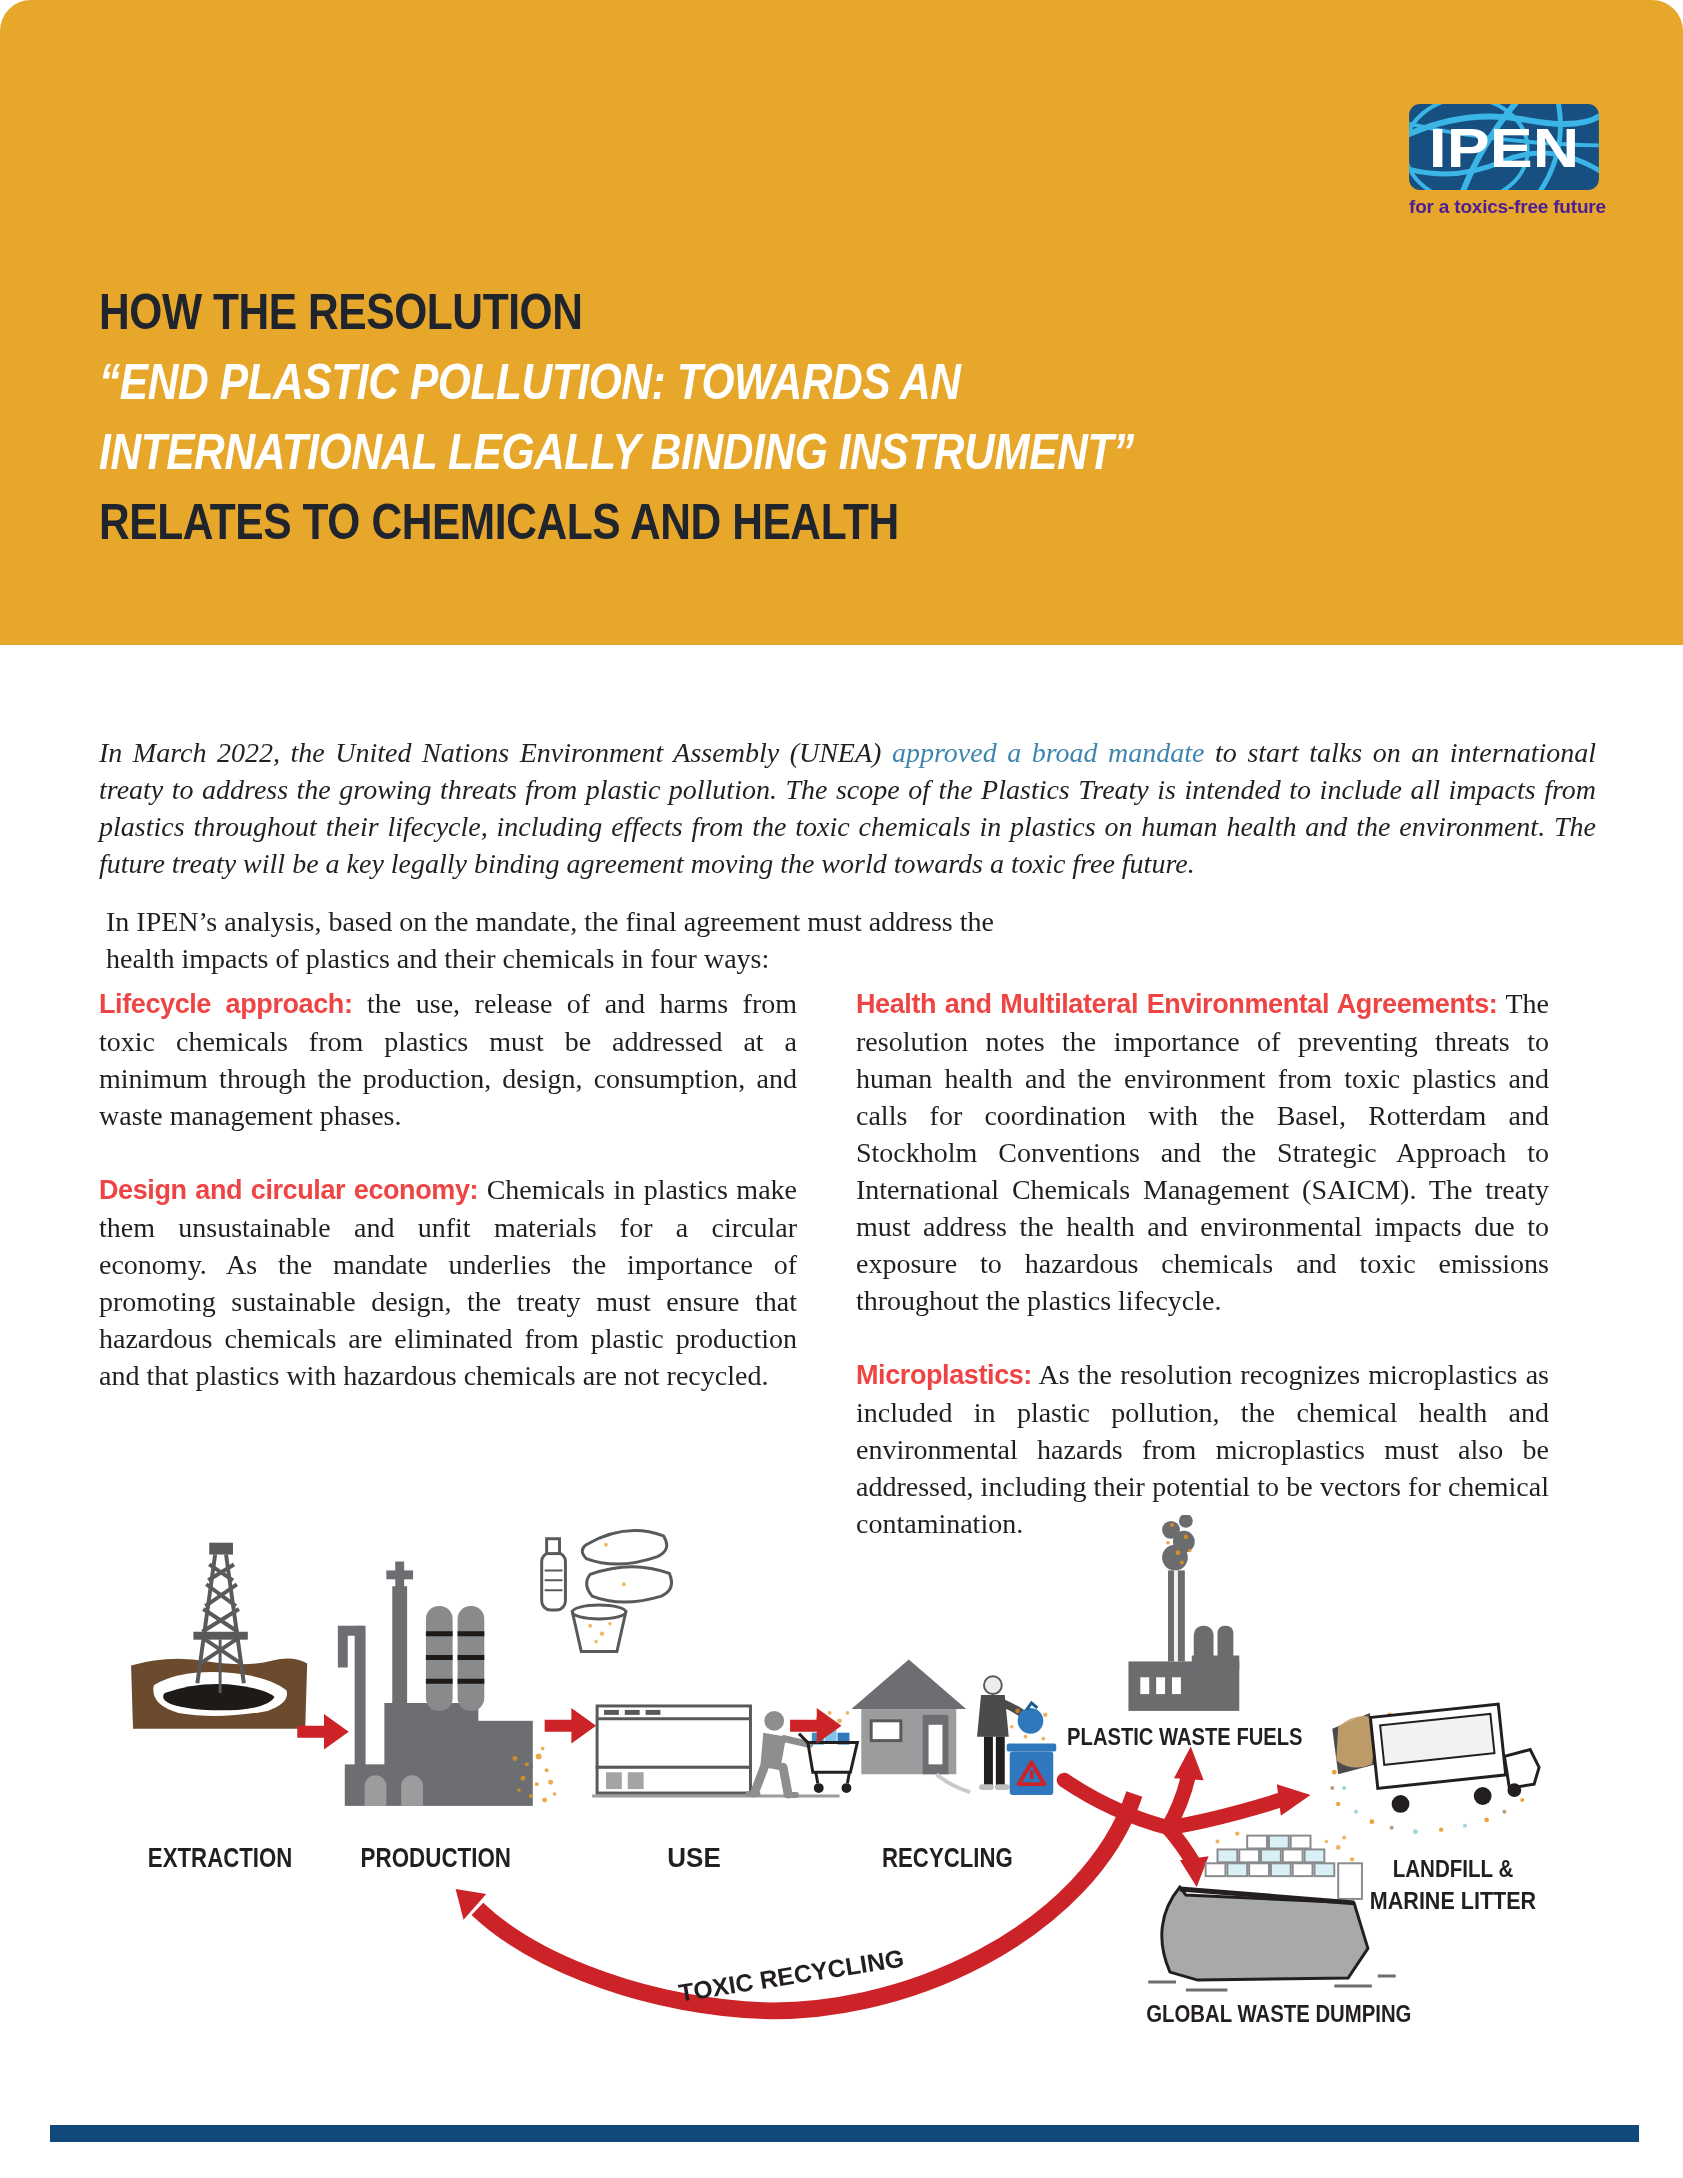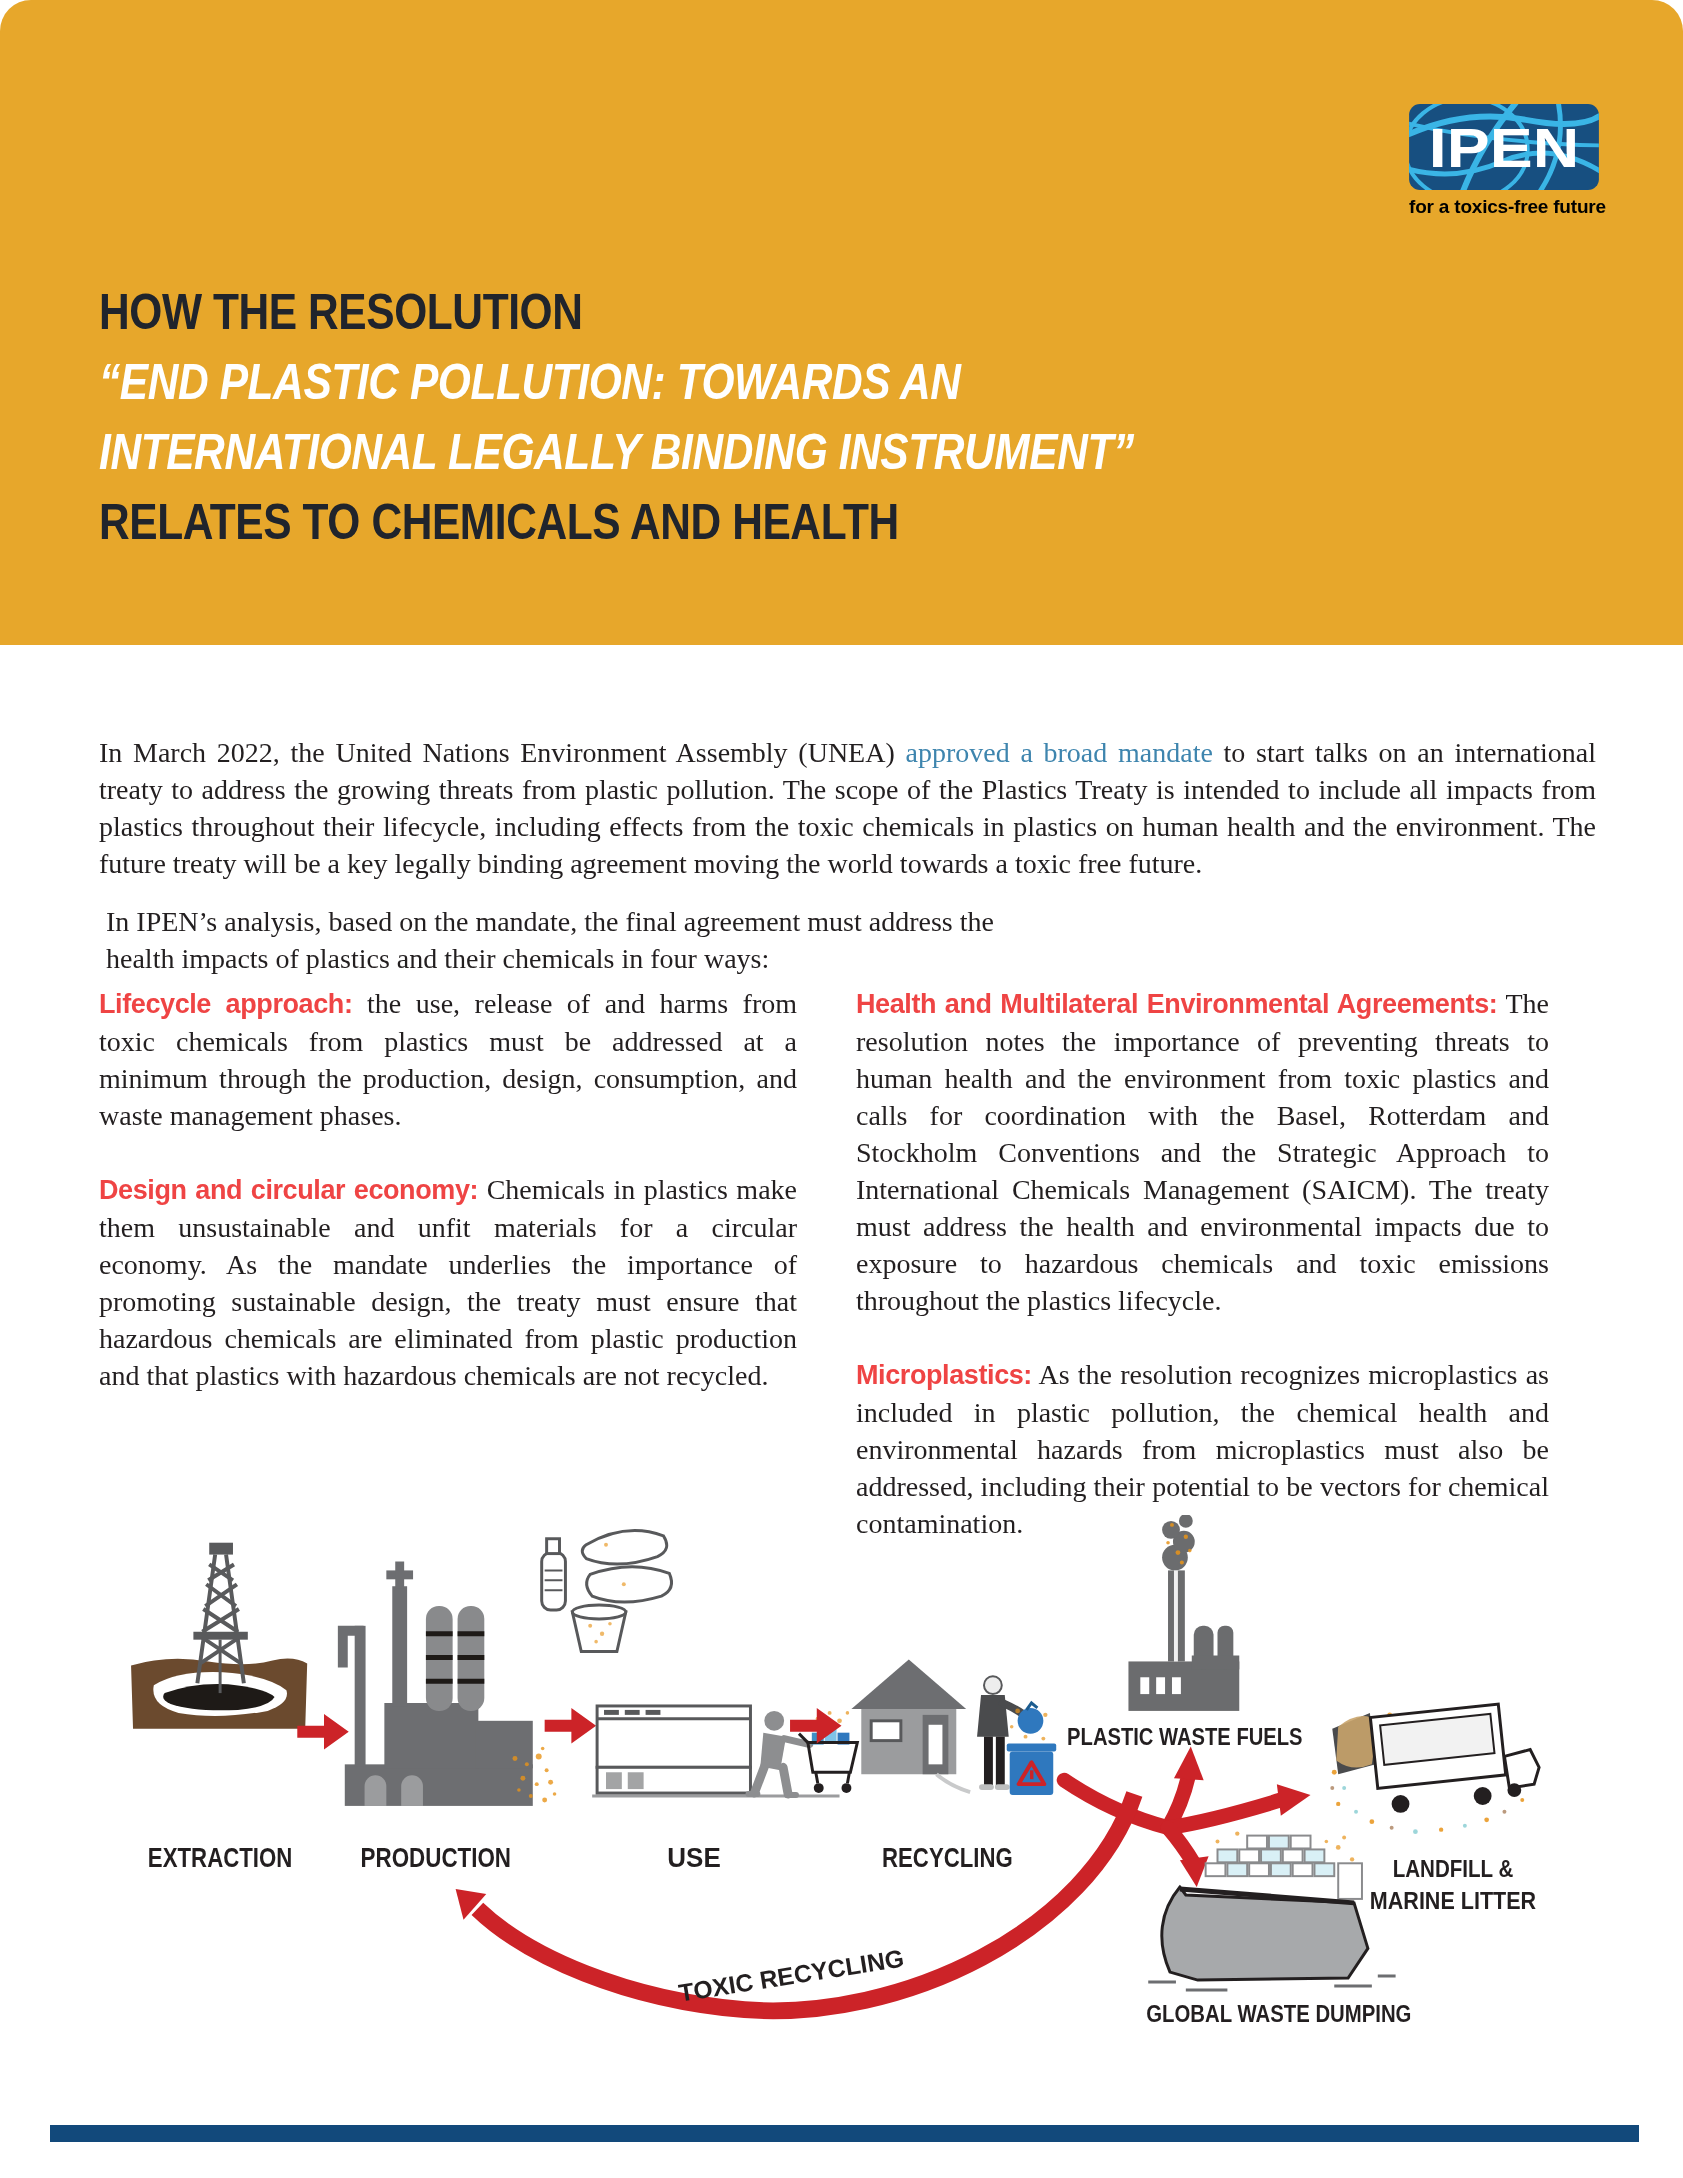--- a/index.html
+++ b/index.html
@@ -4,29 +4,29 @@
 <style>
   html,body{margin:0;padding:0;background:#ffffff;}
   .page{position:relative;width:1683px;height:2178px;background:#ffffff;overflow:hidden;
         font-family:"Liberation Sans",sans-serif;border-radius:31px;}
   
   .band{position:absolute;left:0;top:0;width:1683px;height:645px;background:#E7A72B;}
   .logo-wrap{position:absolute;left:1409px;top:104px;width:190px;}
   .logo-box{position:relative;width:190px;height:86px;}
   .logo-box svg{display:block;}
   .logo-tagline{margin-top:6px;font-weight:bold;font-size:19px;letter-spacing:-0.2px;
-        color:#000000;text-align:center;white-space:nowrap;}
+        color:#4c1d95;text-align:center;white-space:nowrap;}
   .title{position:absolute;left:99px;top:277px;}
   .title-line{height:70px;line-height:70px;font-size:50px;font-weight:bold;white-space:nowrap;
         transform:scaleX(.85);transform-origin:0 50%;letter-spacing:-0.5px;}
   .t-dark{color:#20242C;}
   .t-white{color:#ffffff;font-style:italic;}
   
   .serif{font-family:"Liberation Serif",serif;font-size:28px;line-height:37px;color:#231F20;}
-  .intro{position:absolute;left:99px;top:734px;width:1497px;text-align:justify;margin:0;}
+  .intro{position:absolute;left:99px;top:734px;width:1497px;text-align:justify;margin:0;font-style:italic;}
   .link{color:#3E85AE;text-decoration:none;cursor:pointer;}
   .lead{position:absolute;left:99px;top:896px;width:931px;margin:7px;}
   .cols{position:absolute;left:99px;top:985px;width:1485px;display:grid;
         grid-template-columns:698px 693px;column-gap:59px;}
   .entry{margin:0 0 37px 0;text-align:justify;}
   .entry .h{font-family:"Liberation Sans",sans-serif;font-weight:bold;color:#ef4444;
         font-size:27px;letter-spacing:-0.4px;}
   
   .diagram{position:absolute;left:99px;top:1515px;}
   .dlabel{font-family:"Liberation Sans",sans-serif;font-weight:bold;fill:#231F20;}

